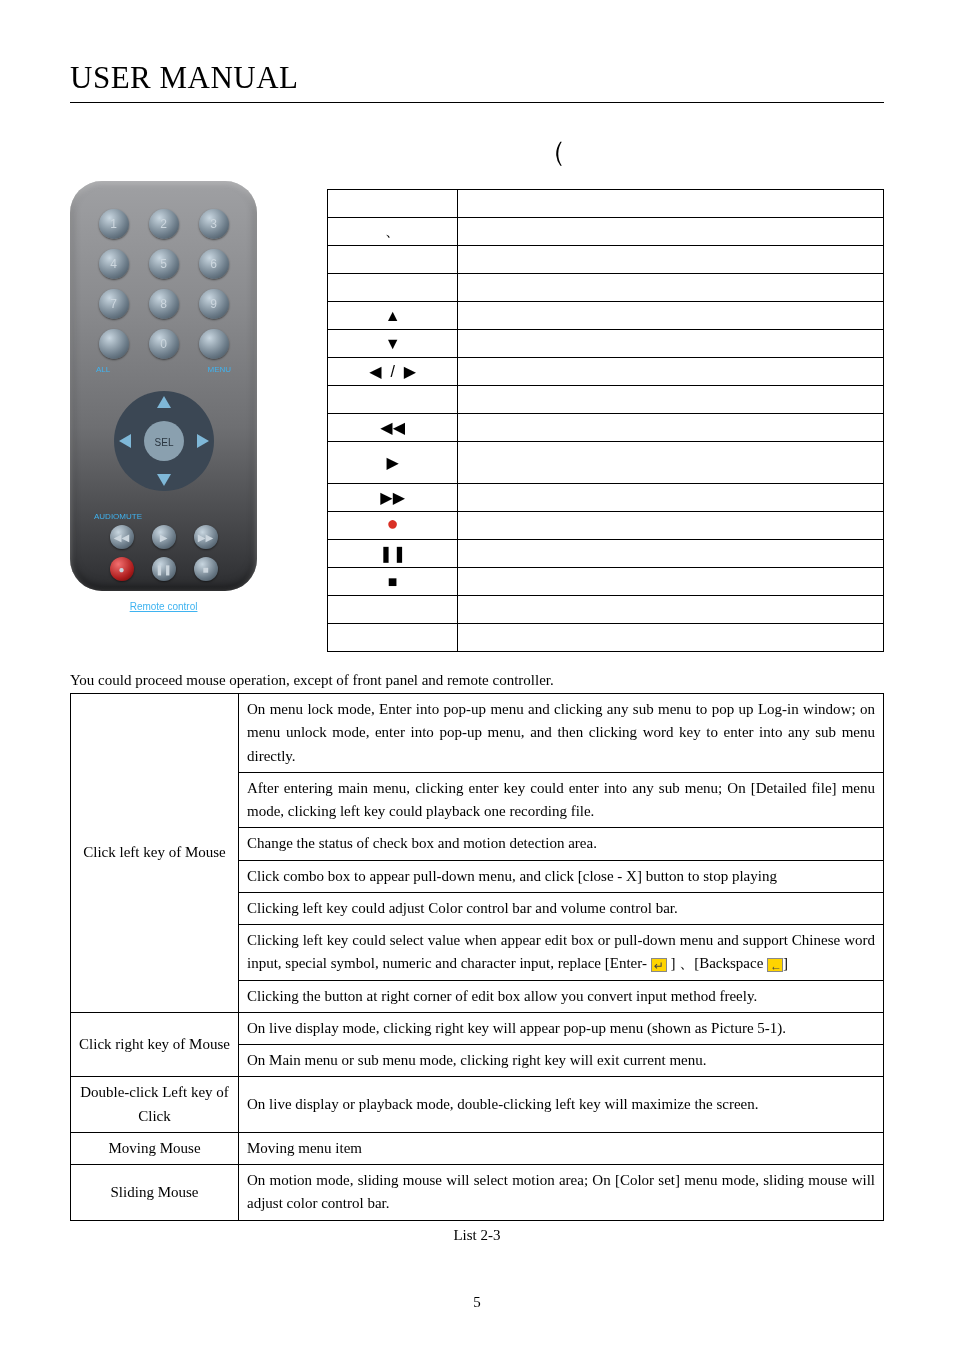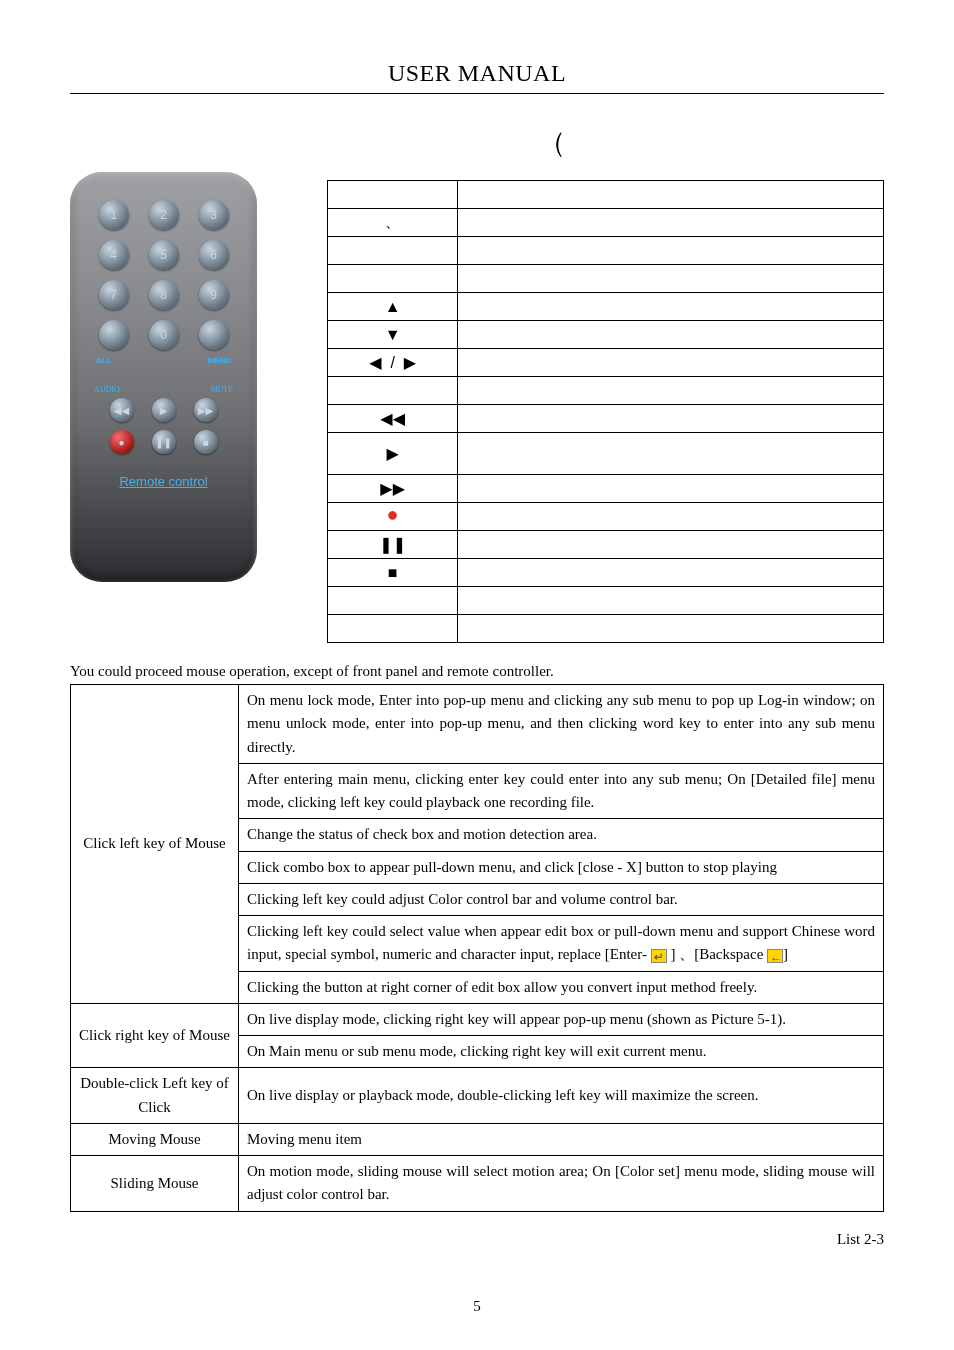--- a/index.html
+++ b/index.html
@@ -6,22 +6,22 @@
   body {
     font-family: "Times New Roman", serif;
     background: #fff;
     width: 954px;
     margin: 0 auto;
     padding: 60px 70px 40px 70px;
     font-size: 15px;
     color: #000;
   }
   .header-title {
-    text-align: center;
-    font-size: 24px;
+    text-align: left;
+    font-size: 31px;
     font-family: "Times New Roman", serif;
     letter-spacing: 0.5px;
     padding-bottom: 6px;
   }
   .hr-line {
     border: none;
     border-top: 1px solid #000;
     margin-bottom: 30px;
   }
   .paren {
@@ -62,36 +62,35 @@
     font-family: Arial, sans-serif;
     box-shadow: 0 1px 2px rgba(0,0,0,0.5);
   }
   .keypad-labels {
     display: flex;
     justify-content: space-between;
     padding: 0 8px 4px 8px;
     font-size: 8px;
     color: #3fb3f0;
     font-family: Arial, sans-serif;
-    font-weight: bold;
   }
   .dpad-wrap {
     width:110px;height:110px;margin:8px auto 4px auto;position:relative;
   }
   .dpad-wrap svg{display:block;}
   .lower-labels {
-    display:flex;justify-content:space-between;padding:0 6px 4px 6px;font-size:8px;color:#3fb3f0;font-family:Liberation Serif, serif;margin-top:16px;
+    display:flex;justify-content:flex-start;padding:0 6px 4px 6px;font-size:8px;color:#3fb3f0;font-family:Liberation Sans, sans-serif;margin-top:16px;
   }
   .small-row {
     display:flex;justify-content:center;gap:18px;margin-bottom:8px;
   }
   .small-row .btn-round{width:24px;height:24px;font-size:10px;}
   .btn-red{background:radial-gradient(circle at 35% 30%,#f37070 0%,#b02020 60%,#600 100%);}
   .remote-label {
-    text-align:center;font-size:13px;color:#3fb3f0;font-family:Arial,sans-serif;margin-top:20px;text-decoration:underline;
+    text-align:center;font-size:10px;color:#3fb3f0;font-family:Arial,sans-serif;margin-top:20px;text-decoration:underline;
   }
   .key-table {
     border-collapse: collapse;
     width: 560px;
     margin-top: 8px;
   }
   .key-table td, .key-table th {
     border: 1px solid #000;
     height: 28px;
     padding: 2px 8px;
@@ -120,21 +119,21 @@
   .main-table td.rowhead {
     text-align: center;
     vertical-align: middle;
     width: 168px;
   }
   .tiny-icon-yellow{
     display:inline-block;width:16px;height:14px;background:#ffd400;border:1px solid #888;vertical-align:middle;position:relative;
   }
   .tiny-icon-yellow.enter::after{content:"\21B5";position:absolute;top:-2px;left:2px;font-size:12px;color:#444;}
   .tiny-icon-yellow.bksp::after{content:"\2190";position:absolute;top:-2px;left:2px;font-size:12px;color:#444;}
-  .list-caption{text-align:right;margin-top:19px;}
+  .list-caption{text-align:center;margin-top:6px;}
   .page-num{text-align:center;margin-top:50px;}
 </style>
 </head>
 <body>
 
 <div class="header-title">USER MANUAL</div>
 <hr class="hr-line">
 
 <div class="paren">（</div>
 
@@ -152,20 +151,31 @@
       <div class="btn-round">8</div>
       <div class="btn-round">9</div>
       <div class="btn-round"></div>
       <div class="btn-round">0</div>
       <div class="btn-round"></div>
     </div>
     <div class="keypad-labels">
       <span>ALL</span>
       <span>MENU</span>
     </div>
+    <div class="dpad-wrap">
+      <svg width="110" height="110" viewBox="0 0 110 110">
+        <circle cx="55" cy="55" r="50" fill="#3b4754"></circle>
+        <circle cx="55" cy="55" r="20" fill="#8aa0af"></circle>
+        <text x="55" y="60" font-size="10" font-family="Arial" fill="#2a3540" text-anchor="middle">SEL</text>
+        <polygon points="55,10 62,22 48,22" fill="#7fb8d8"></polygon>
+        <polygon points="55,100 62,88 48,88" fill="#7fb8d8"></polygon>
+        <polygon points="10,55 22,48 22,62" fill="#7fb8d8"></polygon>
+        <polygon points="100,55 88,48 88,62" fill="#7fb8d8"></polygon>
+      </svg>
+    </div>
     <div class="lower-labels">
       <span>AUDIO</span>
       <span>MUTE</span>
     </div>
     <div class="small-row">
       <div class="btn-round">◀◀</div>
       <div class="btn-round">▶</div>
       <div class="btn-round">▶▶</div>
     </div>
     <div class="small-row">

